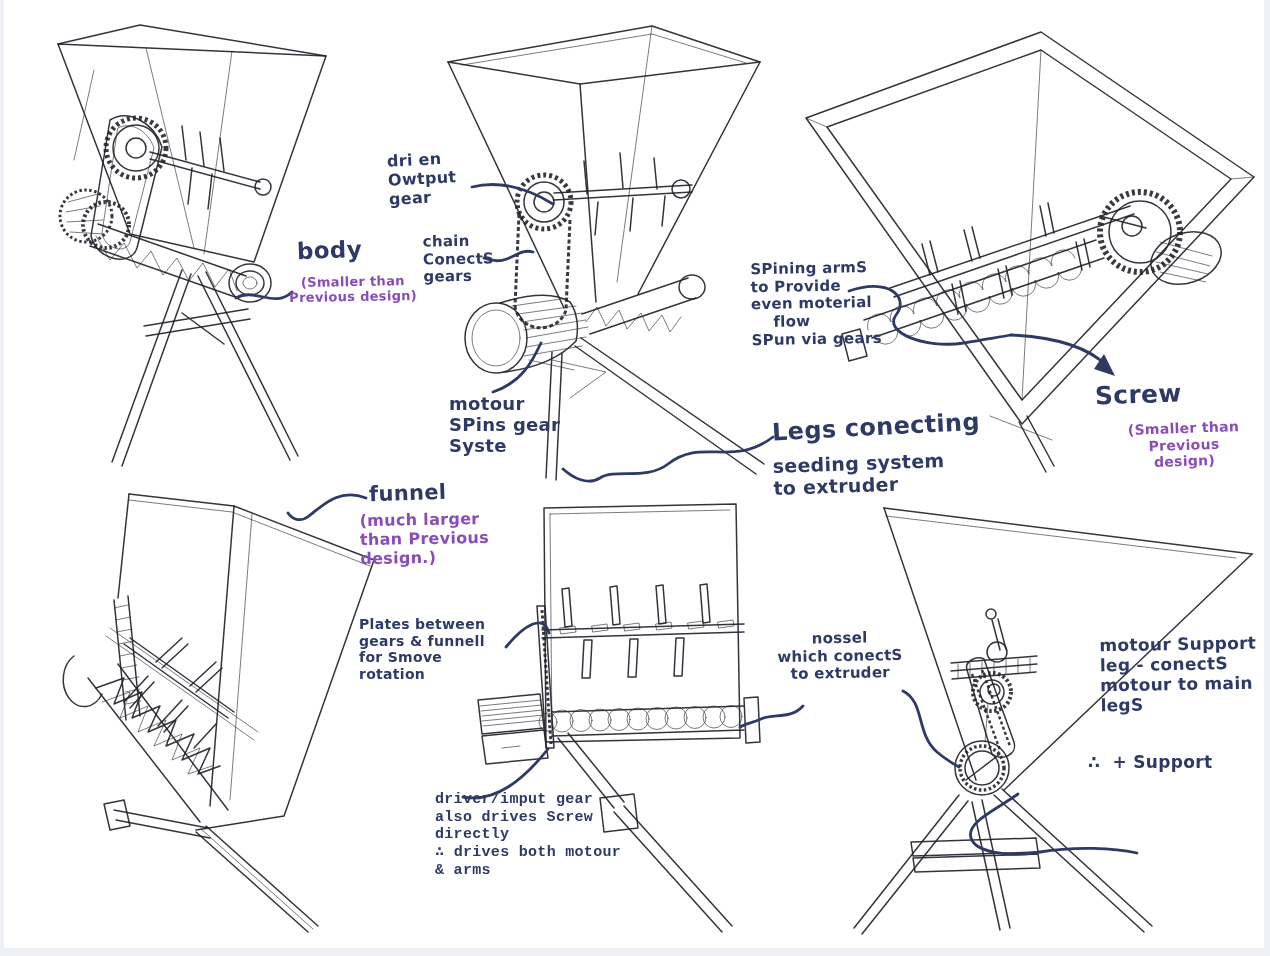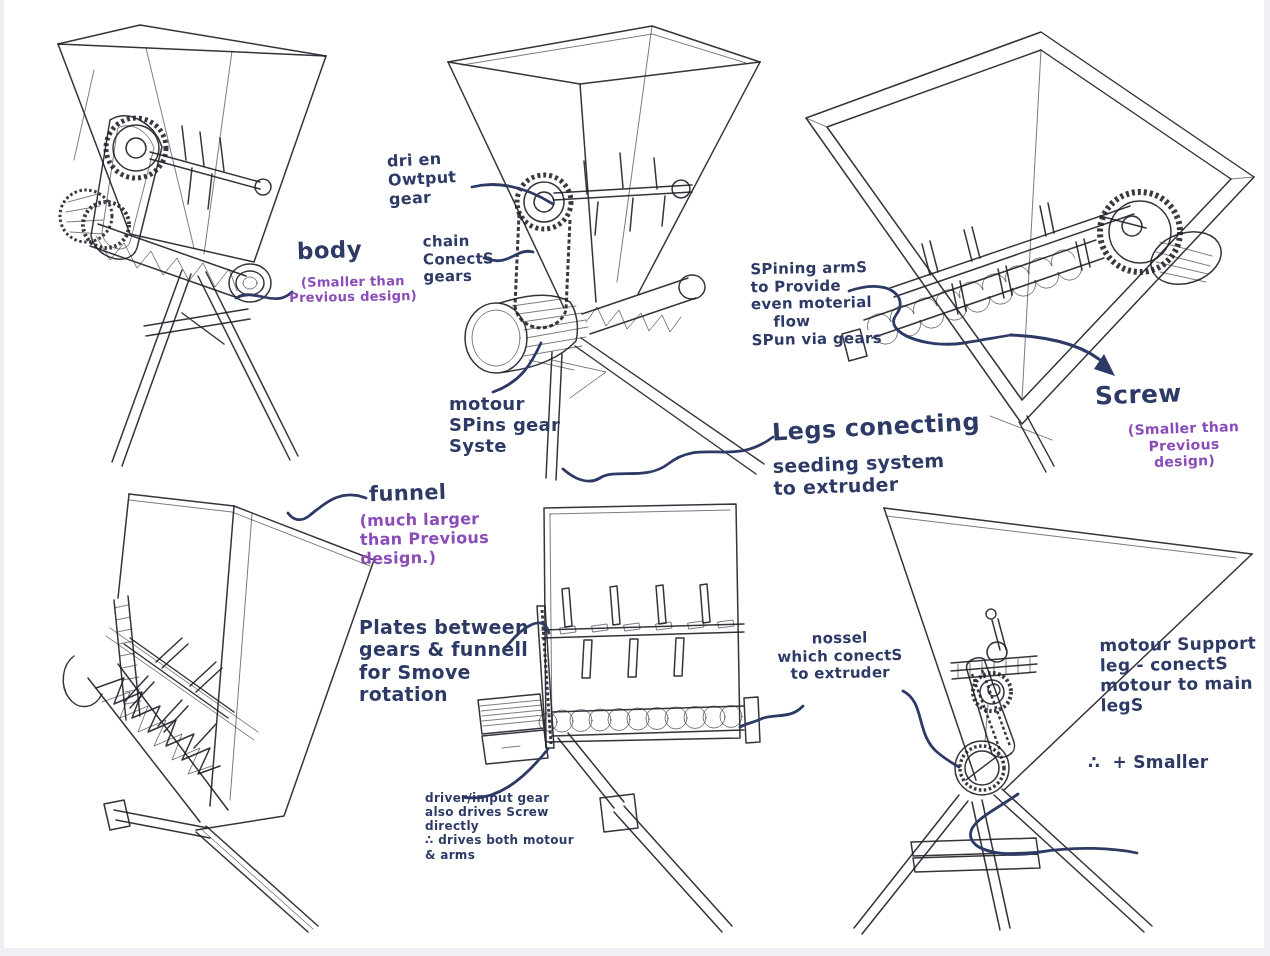--- a/index.html
+++ b/index.html
@@ -222,38 +222,38 @@
 
   <div class="ann" style="left:1091px;top:380px;font-size:25px;transform:rotate(-2deg);">Screw</div>
   <div class="ann purple" style="left:1087px;top:420px;font-size:14px;width:186px;text-align:center;transform:rotate(-2deg);">(Smaller than Previous
 design)</div>
 
   <div class="ann" style="left:365px;top:481px;font-size:21px;transform:rotate(-2deg);">funnel</div>
   <div class="ann purple" style="left:356px;top:511px;font-size:16px;transform:rotate(-1deg);">(much larger
 than Previous
 design.)</div>
 
-  <div class="ann" style="left:355px;top:616px;font-size:19px;">Plates between
+  <div class="ann" style="left:355px;top:616px;font-size:14px;">Plates between
 gears &amp; funnell
 for Smove
 rotation</div>
 
   <div class="ann" style="left:768px;top:630px;font-size:15px;width:136px;text-align:center;transform:rotate(-1deg);">nossel
 which conectS
 to extruder</div>
 
-  <div class="ann" style="left:421px;top:791px;font-size:12px;">driver/imput gear
+  <div class="ann" style="left:431px;top:791px;font-size:15px;font-family:Liberation Mono, monospace;">driver/imput gear
 also drives Screw
 directly
 ∴ drives both motour
 &amp; arms</div>
 
   <div class="ann" style="left:1096px;top:634px;font-size:17px;transform:rotate(-1deg);">motour Support
 leg - conectS
 motour to main
 legS</div>
-  <div class="ann" style="left:1084px;top:752px;font-size:17px;">∴  + Smaller</div>
+  <div class="ann" style="left:1084px;top:752px;font-size:17px;">∴  + Support</div>
 
 </div>
 
 <div class="abs" style="left:0;top:0;width:4px;height:956px;background:#eef0f5;"></div>
 <div class="abs" style="left:1264px;top:0;width:6px;height:956px;background:#eef0f5;"></div>
 <div class="abs" style="left:0;top:948px;width:1270px;height:8px;background:#eef0f5;"></div>
 
 </body></html>

